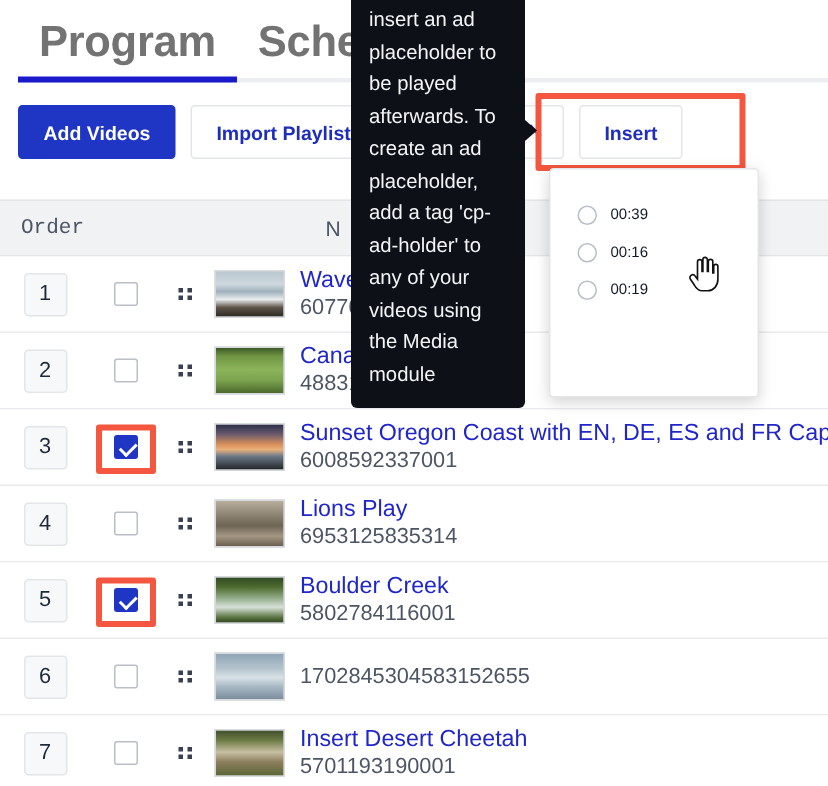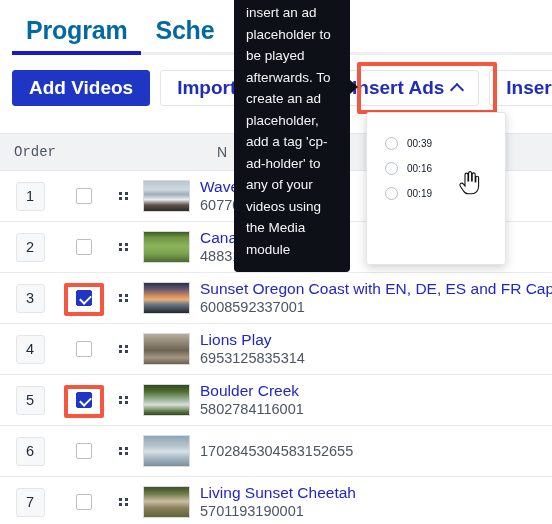--- a/index.html
+++ b/index.html
@@ -12,39 +12,39 @@
   }
   #root { position: relative; width: 552px; height: 524px; overflow: hidden; background:#fff; }
 
   
   .tabbar {
     position: absolute; top: 0; left: 0; width: 552px; height: 55px;
     background: #fff;
   }
   .tabs { display: flex; align-items: flex-end; height: 55px; padding-left: 12px; }
   .tab {
-    font-size: 25px; font-weight: bold; color: #0369a1;
+    font-size: 29px; font-weight: bold; color: #737373;
     padding: 0 14px 10px 14px; position: relative; white-space: nowrap;
     cursor: pointer; letter-spacing: -0.2px;
   }
   .tab .underline {
     position: absolute; left: 0; right: 0; bottom: 0; height: 4px; background: transparent;
   }
   .tab.active .underline { background: #1a1aca; }
   .tabbar-rule {
     position: absolute; left: 12px; right: 0; bottom: 0; height: 3px; background: #eceef1;
   }
 
   
   .toolbar {
     position: absolute; top: 62px; left: 0; width: 600px; height: 52px;
     display: flex; align-items: center; gap: 10px; padding-left: 12px;
   }
   .btn {
-    height: 36px; border-radius: 3px; font-size: 19px; font-weight: bold;
+    height: 36px; border-radius: 3px; font-size: 13px; font-weight: bold;
     display: inline-flex; align-items: center; justify-content: center; gap: 8px;
     padding: 0 16px; white-space: nowrap; cursor: pointer;
   }
   .btn-primary { background: #1f35c4; color: #fff; border: 1px solid #1f35c4; }
   .btn-secondary { background: #fff; color: #1f2dbb; border: 1px solid #e3e5e9; }
   .chev {
     display: inline-block; width: 10px; height: 10px;
     border-left: 2px solid #1f2dbb; border-top: 2px solid #1f2dbb;
     transform: rotate(45deg); position: relative; top: 2px;
   }
@@ -354,21 +354,21 @@
               <i></i>
               <i></i>
             </div>
           </div>
           <div class="cell-thumb">
             <div class="thumb">
               <div class="tb-cheetah"></div>
             </div>
           </div>
           <div class="cell-name">
-            <div class="name-title">Living Sunset Cheetah</div>
+            <div class="name-title">Insert Desert Cheetah</div>
             <div class="name-id">5701193190001</div>
           </div>
         </div>
       </div>
   </div>
 
   <div class="tooltip">insert an ad placeholder to be played afterwards. To create an ad placeholder, add a tag 'cp-ad-holder' to any of your videos using the Media module</div>
   <div class="tooltip-arrow"></div>
 
   <div class="dropdown">

